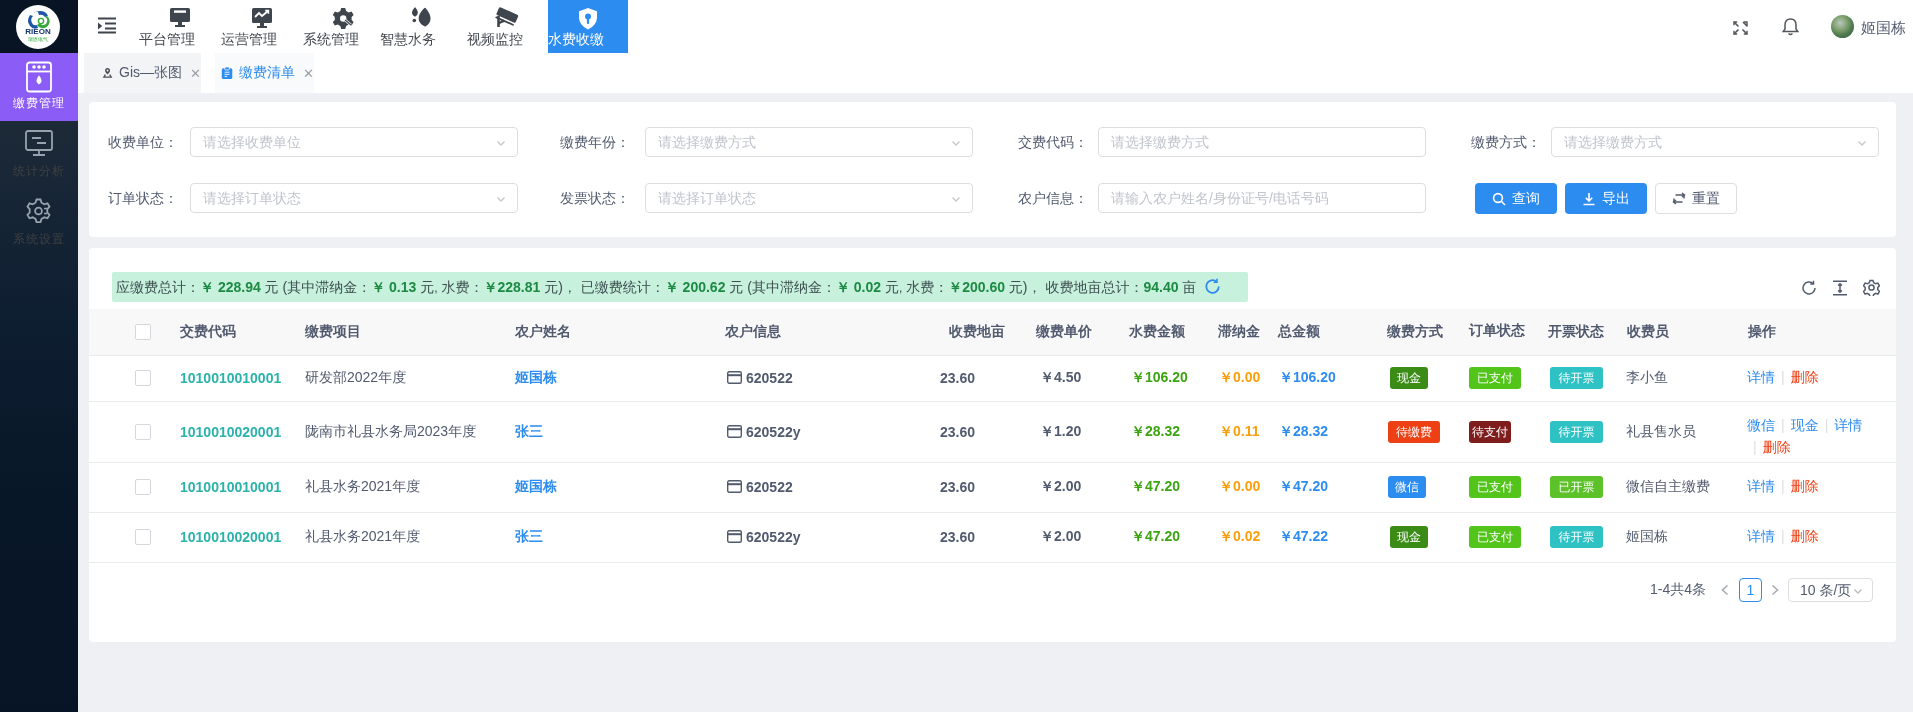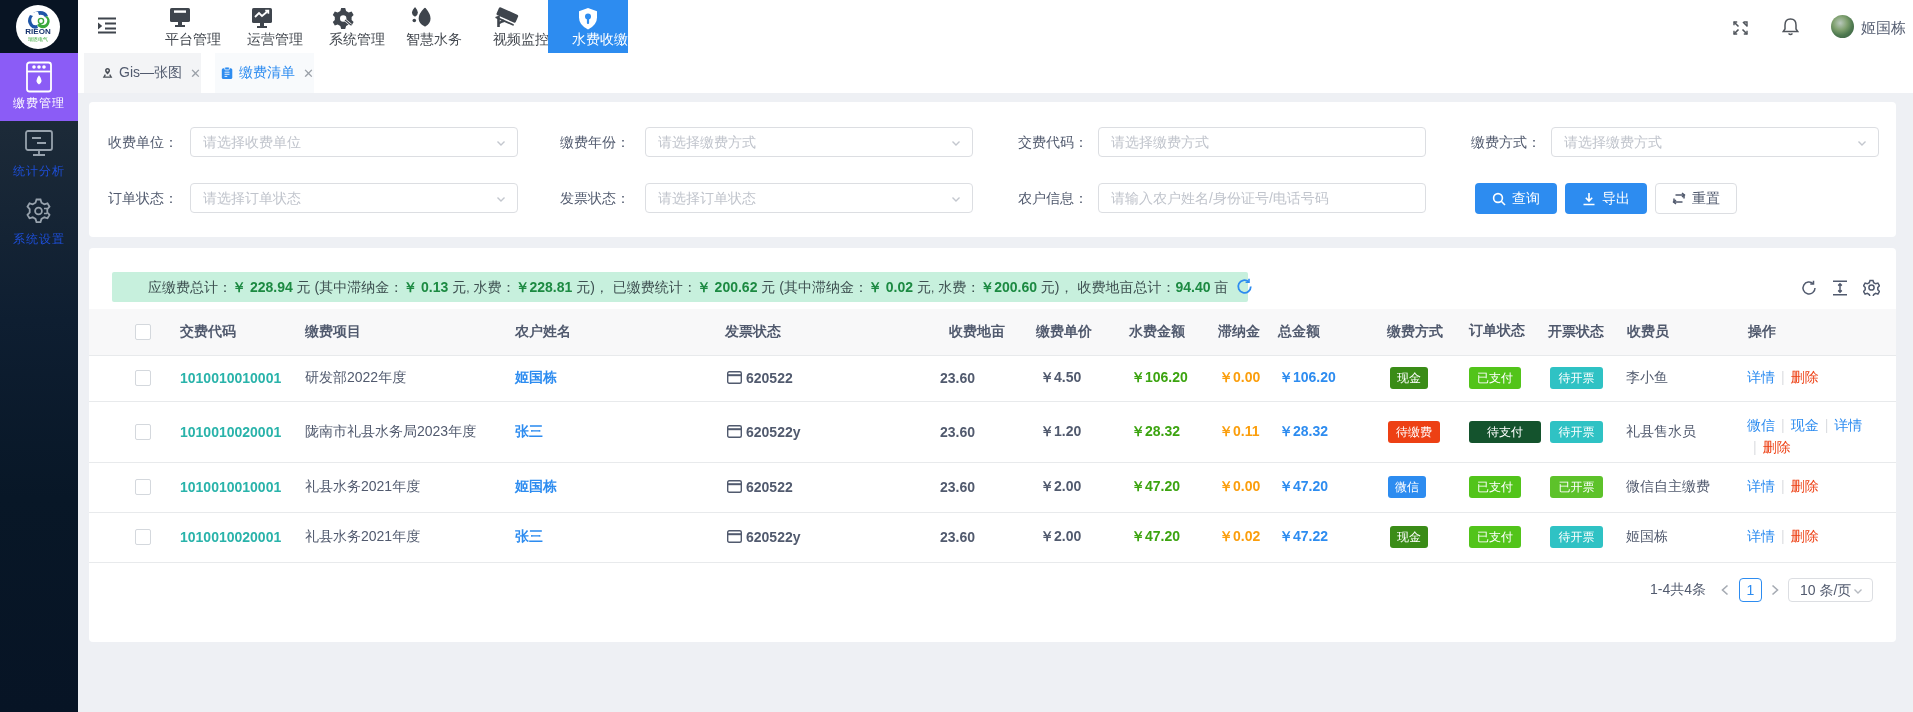--- a/index.html
+++ b/index.html
@@ -2,43 +2,43 @@
 <html><head>
 <meta charset="utf-8">
 <style>
 *{margin:0;padding:0;box-sizing:border-box}
 html,body{width:1913px;height:712px;overflow:hidden;font-family:"Liberation Sans",sans-serif;background:#eef0f4}
 .abs{position:absolute}
 
 #sidebar{left:0;top:0;width:78px;height:712px;background:linear-gradient(180deg,#27333f 0%,#1c2a38 18%,#0e1e31 45%,#081727 70%,#071425 100%)}
 #logo{left:0;top:0;width:78px;height:53px;background:#081423}
 #logoc{left:16px;top:5px;width:44px;height:44px;border-radius:50%;background:#fff;}
-.side-item{left:0;width:78px;height:68px;text-align:center;color:#1d4ed8;font-size:12px}
+.side-item{left:0;width:78px;height:68px;text-align:center;color:#404040;font-size:12px}
 .side-item.on{background:#8b5cf6;color:#fff}
 .side-item .lbl{position:absolute;left:0;right:0;top:42px;letter-spacing:1px}
 .side-item svg{position:absolute;left:50%;transform:translateX(-50%);top:8px}
 
 #topnav{left:78px;top:0;width:1835px;height:53px;background:#fff}
-.nav-item{position:absolute;top:0;height:53px;width:82px;text-align:right;color:#43484f;font-size:14px}
+.nav-item{position:absolute;top:0;height:53px;width:82px;text-align:left;color:#43484f;font-size:14px}
 .nav-item .txt{position:absolute;left:0;right:0;top:31px}
 .nav-item svg{position:absolute;left:50%;transform:translateX(-50%);top:7px}
 .nav-item.on{background:#2d8cf0;color:#fff;width:80px}
 
 #tabbar{left:78px;top:53px;width:1835px;height:40px;background:#fff}
 .tab{position:absolute;top:0;height:40px;font-size:14px;display:flex;align-items:center;white-space:nowrap}
 
 #card1{left:89px;top:102px;width:1807px;height:135px;background:#fff;border-radius:4px}
 #card2{left:89px;top:248px;width:1807px;height:394px;background:#fff;border-radius:4px}
 .flabel{position:absolute;font-size:14px;color:#515a6e;text-align:right;width:90px;line-height:30px}
 .fbox{position:absolute;width:328px;height:30px;border:1px solid #dcdee2;border-radius:4px;background:#fff;font-size:14px;color:#c0c4cc;line-height:28px;padding-left:12px}
 .chev{position:absolute;right:10px;top:9px}
 .btn{position:absolute;width:82px;height:31px;border-radius:4px;font-size:14px;color:#fff;background:#2d8cf0;display:flex;align-items:center;justify-content:center;gap:6px}
 .btn.plain{background:#fff;border:1px solid #dcdee2;color:#515a6e}
 
-#summary{left:23px;top:24px;width:1136px;height:30px;background:#c7f0dd;border-radius:2px;font-size:14px;line-height:30px;color:#3d4f50;padding-left:36px;white-space:nowrap}
+#summary{left:23px;top:24px;width:1136px;height:30px;background:#c7f0dd;border-radius:2px;font-size:14px;line-height:30px;color:#3d4f50;padding-left:4px;white-space:nowrap}
 #summary b{color:#1c8a42;font-weight:bold}
 
 .th{position:absolute;font-size:14px;font-weight:bold;color:#515a6e}
 .td{position:absolute;font-size:14px;color:#515a6e;transform:translateY(-50%);white-space:nowrap}
 .code{color:#29b3aa;font-weight:bold}
 .name{color:#2d8cf0;font-weight:bold}
 .bold{font-weight:bold}
 .money-g{color:#3ca410;font-weight:bold}
 .money-o{color:#fb9e0c;font-weight:bold}
 .money-b{color:#2d8cf0;font-weight:bold}
@@ -235,21 +235,21 @@
   <svg class="abs" style="left:1774px;top:31px" width="17" height="17" viewBox="0 0 17 17" fill="none" stroke="#515a6e" stroke-width="1.5">
       <path d="M7 1.5 h3 l.7 2.2 2 1.1 2.2 -.7 1.5 2.6 -1.6 1.8 0 2.2 1.6 1.8 -1.5 2.6 -2.2 -.7 -2 1.1 -.7 2.2 h-3 l-.7 -2.2 -2 -1.1 -2.2 .7 -1.5 -2.6 1.6 -1.8 0 -2.2 -1.6 -1.8 1.5 -2.6 2.2 .7 2 -1.1 z"></path>
       <circle cx="8.5" cy="8.5" r="2.6"></circle>
     </svg>
 
   <div class="abs" style="left:0;top:61px;width:1807px;height:46px;background:#f8f8f9"></div>
   <div class="cb" style="left:46px;top:84px"></div>
   <div class="th" style="left:91px;top:84px;transform:translateY(-50%)">交费代码</div>
   <div class="th" style="left:216px;top:84px;transform:translateY(-50%)">缴费项目</div>
   <div class="th" style="left:426px;top:84px;transform:translateY(-50%)">农户姓名</div>
-  <div class="th" style="left:636px;top:84px;transform:translateY(-50%)">发票状态</div>
+  <div class="th" style="left:636px;top:84px;transform:translateY(-50%)">农户信息</div>
   <div class="th" style="left:860px;top:84px;transform:translateY(-50%)">收费地亩</div>
   <div class="th" style="left:947px;top:84px;transform:translateY(-50%)">缴费单价</div>
   <div class="th" style="left:1040px;top:84px;transform:translateY(-50%)">水费金额</div>
   <div class="th" style="left:1129px;top:84px;transform:translateY(-50%)">滞纳金</div>
   <div class="th" style="left:1189px;top:84px;transform:translateY(-50%)">总金额</div>
   <div class="th" style="left:1298px;top:84px;transform:translateY(-50%)">缴费方式</div>
   <div class="th" style="left:1380px;top:83px;transform:translateY(-50%)">订单状态</div>
   <div class="th" style="left:1459px;top:84px;transform:translateY(-50%)">开票状态</div>
   <div class="th" style="left:1538px;top:84px;transform:translateY(-50%)">收费员</div>
   <div class="th" style="left:1659px;top:84px;transform:translateY(-50%)">操作</div>
@@ -284,21 +284,21 @@
       <rect x="0.7" y="0.7" width="13.6" height="11.6" rx="1.5"></rect>
       <path d="M0.7 4.2 h13.6" stroke-width="2"></path>
     </svg>
   <div class="td bold" style="left:657px;top:184px">620522y</div>
   <div class="td bold" style="left:851px;top:184px">23.60</div>
   <div class="td bold" style="left:951px;top:184px">￥1.20</div>
   <div class="td money-g" style="left:1042px;top:184px">￥28.32</div>
   <div class="td money-o" style="left:1130px;top:184px">￥0.11</div>
   <div class="td money-b" style="left:1190px;top:184px">￥28.32</div>
   <div class="badge" style="left:1299px;top:184px;width:52px;background:#ed4014">待缴费</div>
-  <div class="badge" style="left:1380px;top:184px;width:72px;background:#14532d">待支付</div>
+  <div class="badge" style="left:1380px;top:184px;width:42px;background:#7f1d1d">待支付</div>
   <div class="badge" style="left:1461px;top:184px;width:53px;background:#2fc2c4">待开票</div>
   <div class="td" style="left:1537px;top:184px">礼县售水员</div>
   <div class="td" style="left:1658px;top:178px"><span class="lnk-b">微信</span><span class="sep">|</span><span class="lnk-b">现金</span><span class="sep">|</span><span class="lnk-b">详情</span></div>
   <div class="td" style="left:1664px;top:200px"><span class="sep" style="padding-left:0">|</span><span class="lnk-r">删除</span></div>
   <div class="hline" style="top:214px"></div>
 
   <div class="cb" style="left:46px;top:239px"></div>
   <div class="td code" style="left:91px;top:239px">1010010010001</div>
   <div class="td" style="left:216px;top:239px">礼县水务2021年度</div>
   <div class="td name" style="left:426px;top:239px">姬国栋</div>

